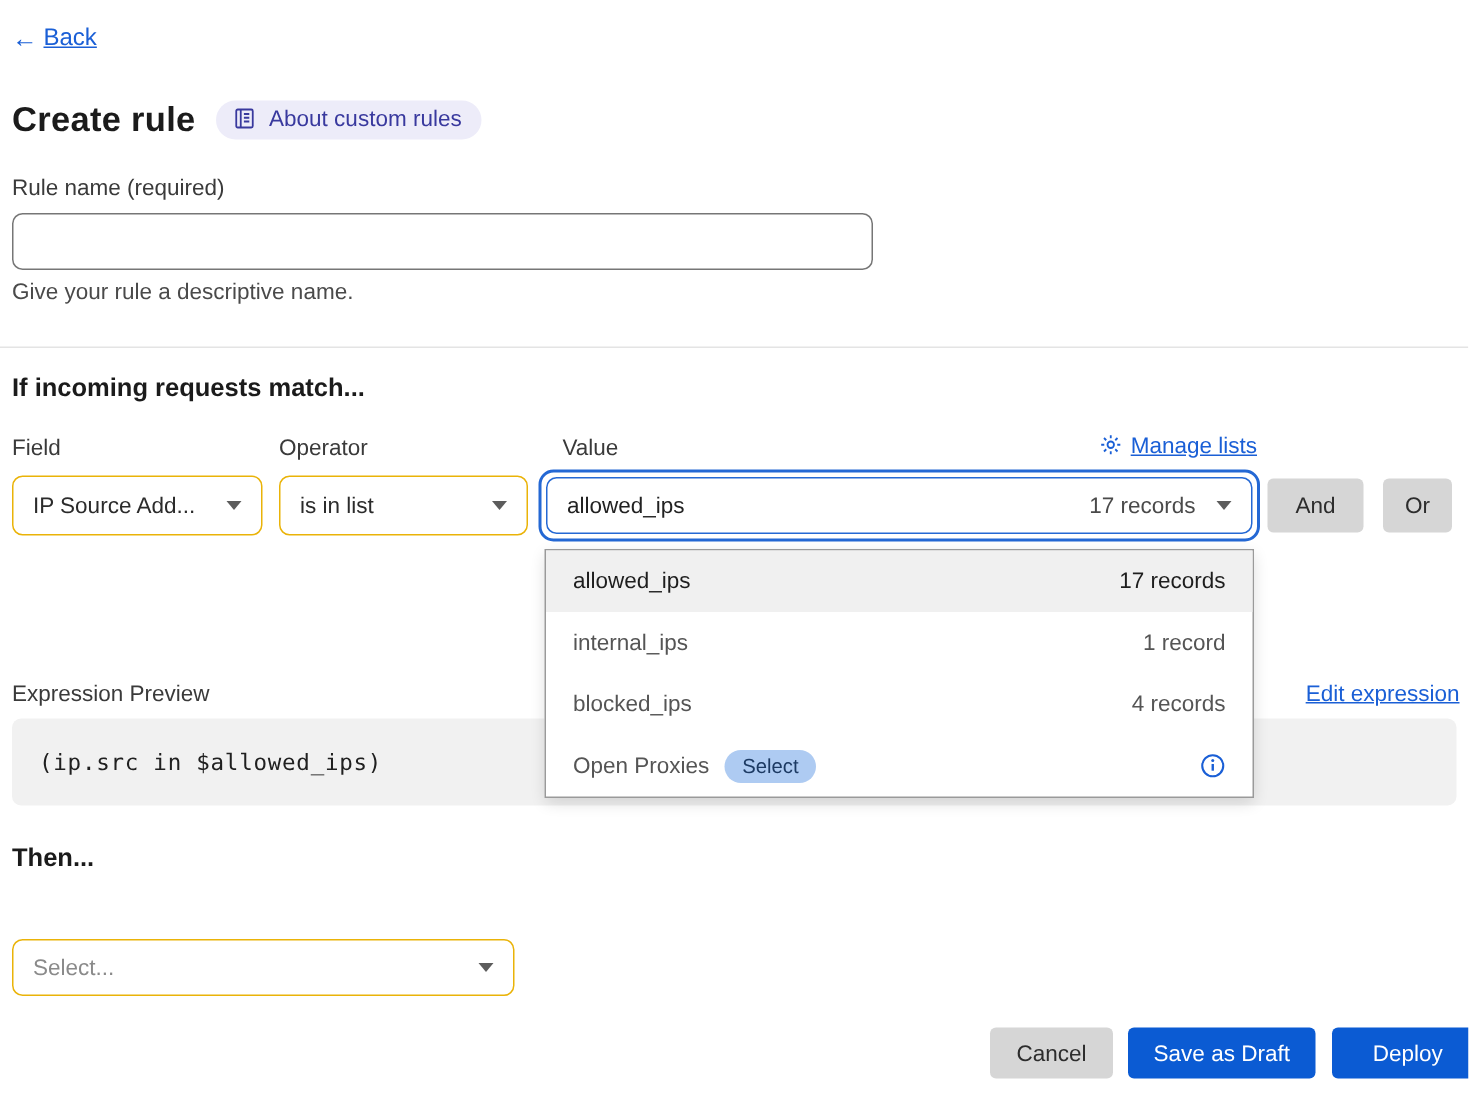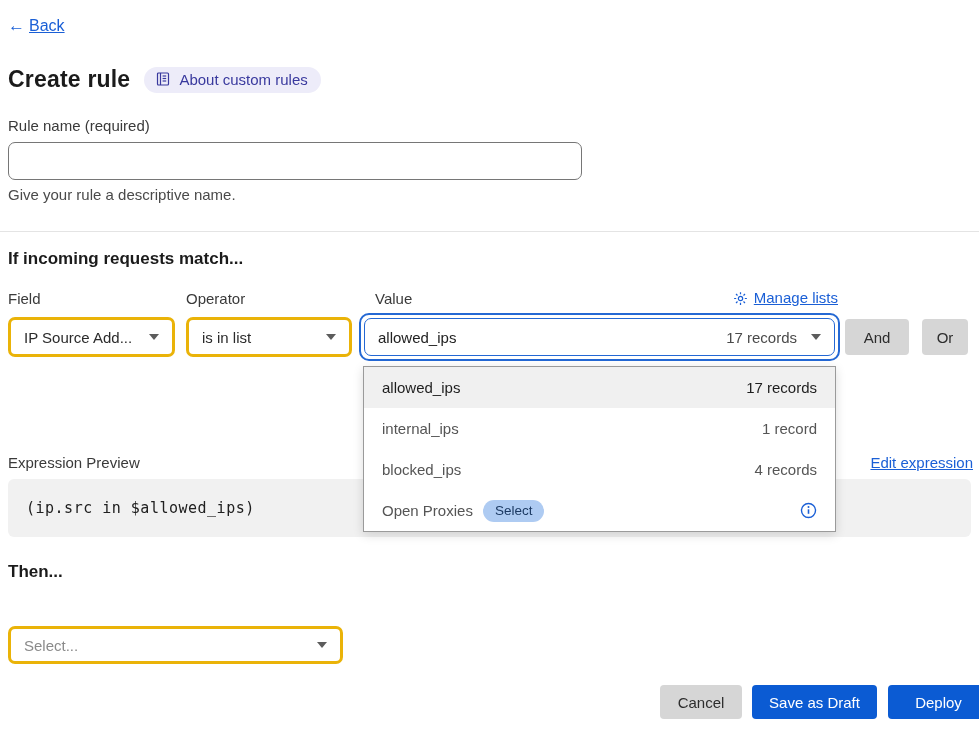--- a/index.html
+++ b/index.html
@@ -62,40 +62,40 @@
     width: 100%; height: 1px;
     background: #e4e4e4;
   }
   .section-heading {
     position: absolute;
     font-size: 17px; font-weight: 700; color: #1b1b1b;
   }
   .select-box {
     position: absolute;
     height: 40px;
-    border: 3px solid #eab308;
+    border: 1px solid #eab308;
     border-radius: 7px;
     background: #fff;
     display: flex; align-items: center; justify-content: space-between;
     padding: 0 13px;
     font-size: 15px;
     color: #2b2b2b;
     cursor: pointer;
   }
   .caret {
     width: 0; height: 0;
     border-left: 5px solid transparent;
     border-right: 5px solid transparent;
     border-top: 6px solid #5c5c5c;
     flex: 0 0 auto;
   }
   .manage-lists {
     position: absolute;
     top: 289px; right: 141px;
-    display: flex; align-items: flex-end; gap: 6px;
+    display: flex; align-items: flex-start; gap: 6px;
     color: #1a5fd6;
   }
   .value-ring {
     position: absolute;
     left: 359px; top: 313px;
     width: 481px; height: 48px;
     border: 2px solid #2468d4;
     border-radius: 10px;
     padding: 3px;
     background: #fff;

